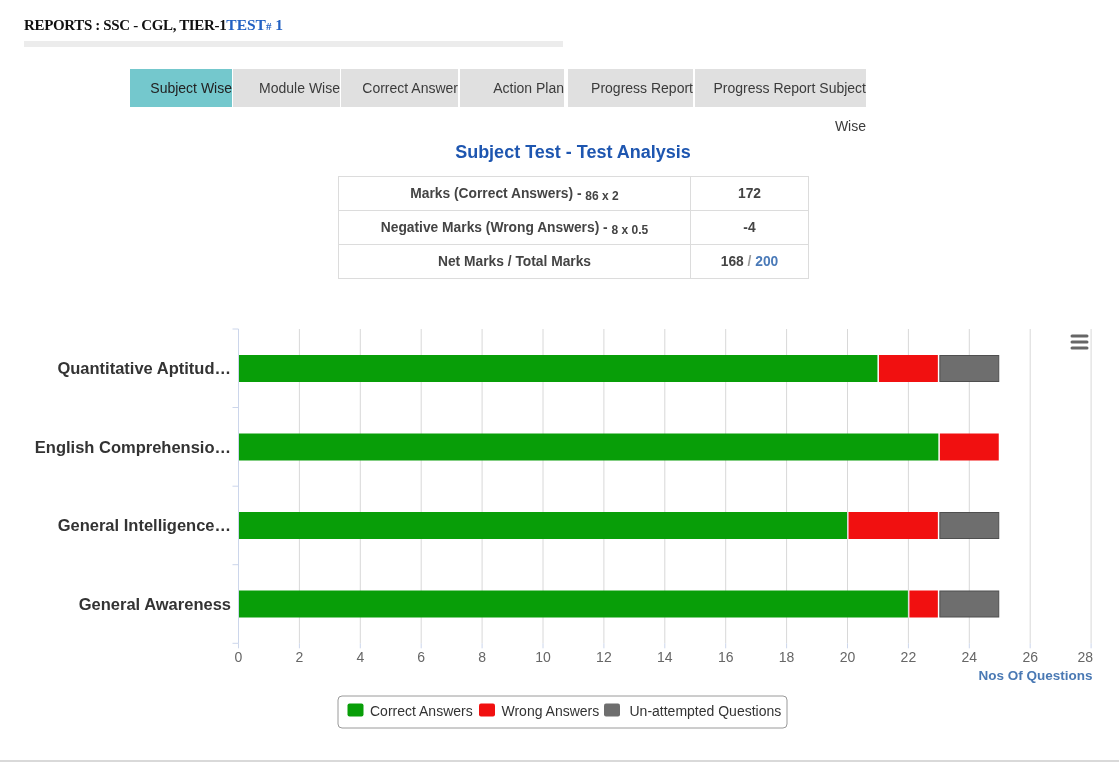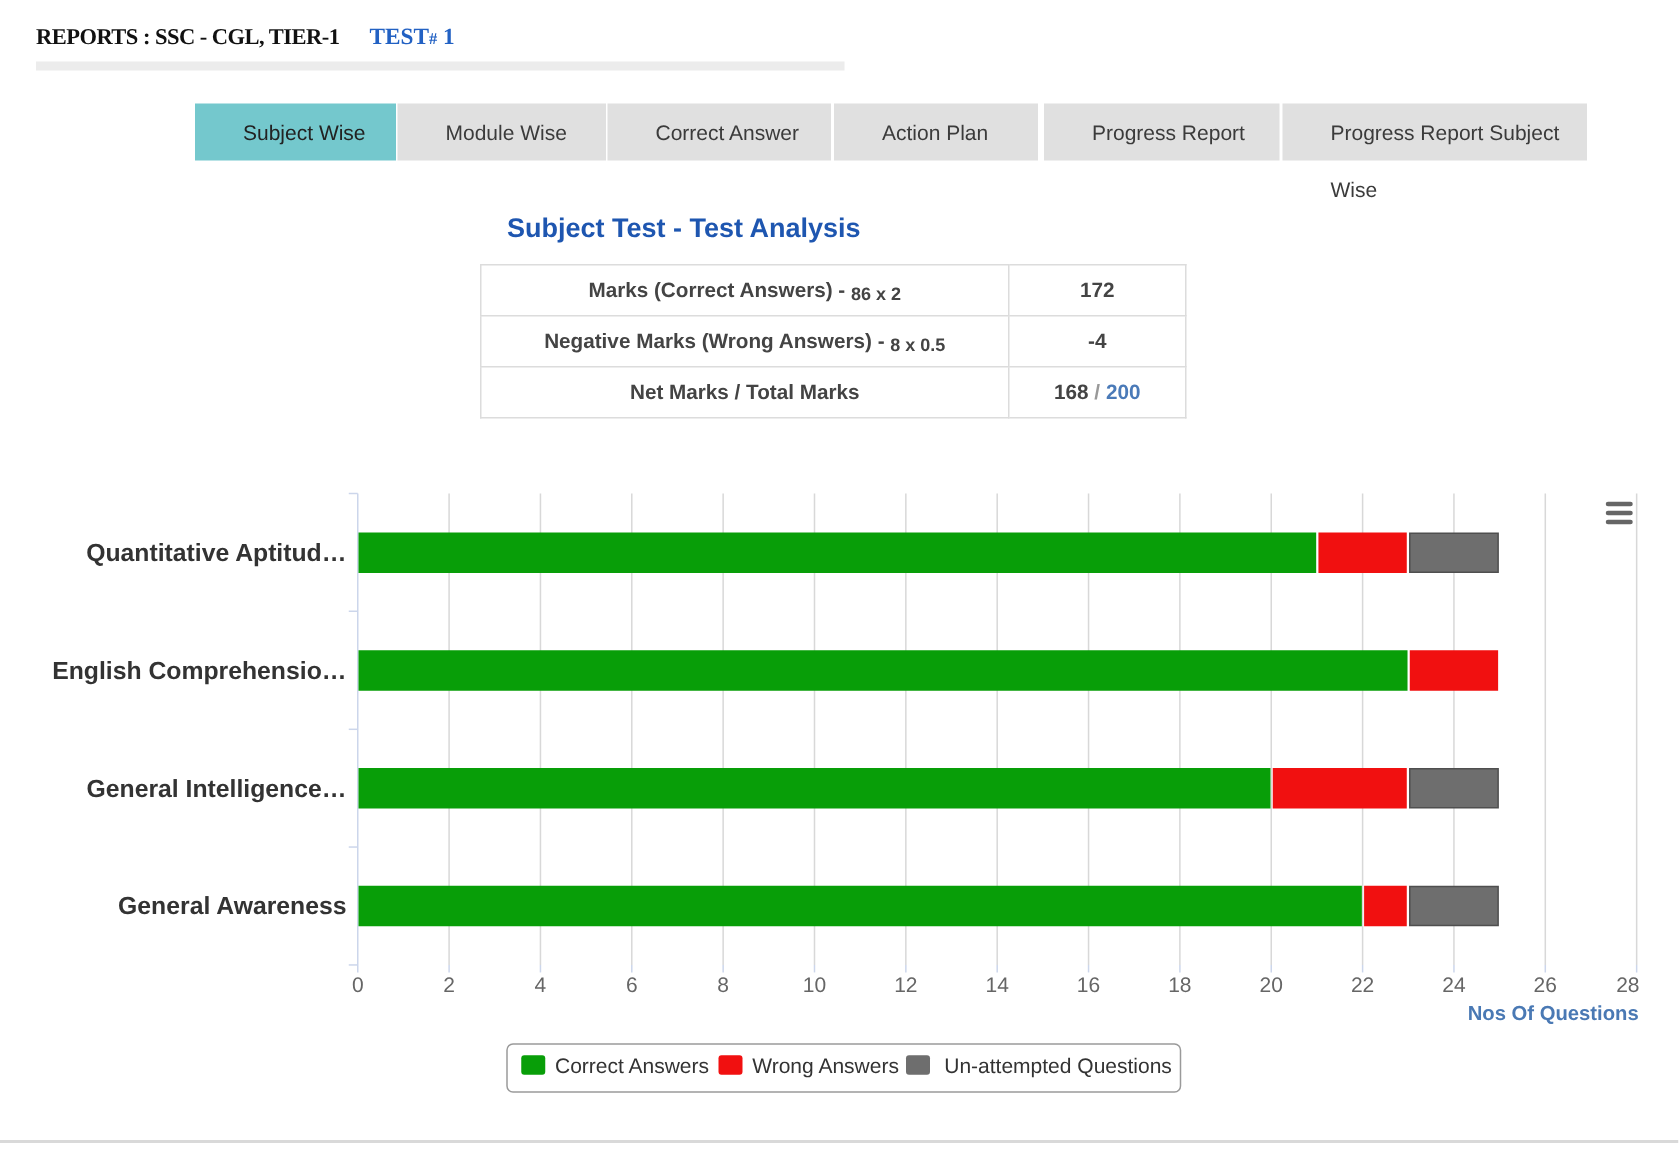--- a/index.html
+++ b/index.html
@@ -1,31 +1,31 @@
 <!DOCTYPE html>
 <html><head>
 <meta charset="utf-8">
 <style>
   html,body{margin:0;padding:0;background:#fff;}
   body{width:1119px;height:767px;position:relative;overflow:hidden;
        font-family:"Liberation Sans",sans-serif;}
   .abs{position:absolute;}
   #hdr{left:24px;top:16px;font-family:"Liberation Serif",serif;font-weight:bold;
        font-size:15px;letter-spacing:-0.35px;color:#111;white-space:nowrap;}
-  #hdr .t{color:#2261c3;margin-left:20px;letter-spacing:0;font-size:15.5px;}
+  #hdr .t{color:#2261c3;margin-left:0;letter-spacing:0;font-size:15.5px;}
   #hdr .h{font-size:11px;}
   #rule1{left:24px;top:41px;width:539px;height:6px;background:#ececec;}
   #tabs{left:130px;top:69px;display:flex;}
-  .tab{height:38px;line-height:38px;text-align:left;background:#e0e0e0;
-       color:#3b3b3b;font-size:14px;margin-right:2px;padding-left:32px;}
+  .tab{height:38px;line-height:38px;text-align:right;background:#e0e0e0;
+       color:#3b3b3b;font-size:14px;margin-right:2px;}
   .tab.on{background:#74c8cd;color:#222;}
-  #title{left:338px;top:142px;width:470px;font-weight:bold;
+  #title{left:338px;top:142px;width:470px;text-align:center;font-weight:bold;
          font-size:18px;color:#1e56b0;}
   table{border-collapse:collapse;}
-  #tbl{left:320px;top:176px;border-radius:14px;}
+  #tbl{left:338px;top:176px;border-radius:14px;}
   #tbl td{border:1px solid #dcdcdc;text-align:center;font-weight:bold;
           font-size:13.8px;color:#444;padding:0;}
   #tbl .c1{width:351px;height:33px;}
   #tbl .c2{width:117px;}
   #tbl .sm{font-size:12px;position:relative;top:2px;}
   #rule2{left:0;top:760px;width:1119px;height:2px;background:#d9d9d9;}
 </style>
 </head>
 <body>
 <div id="hdr" class="abs">REPORTS : SSC - CGL, TIER-1<span class="t">TEST<span class="h">#</span> 1</span></div>

